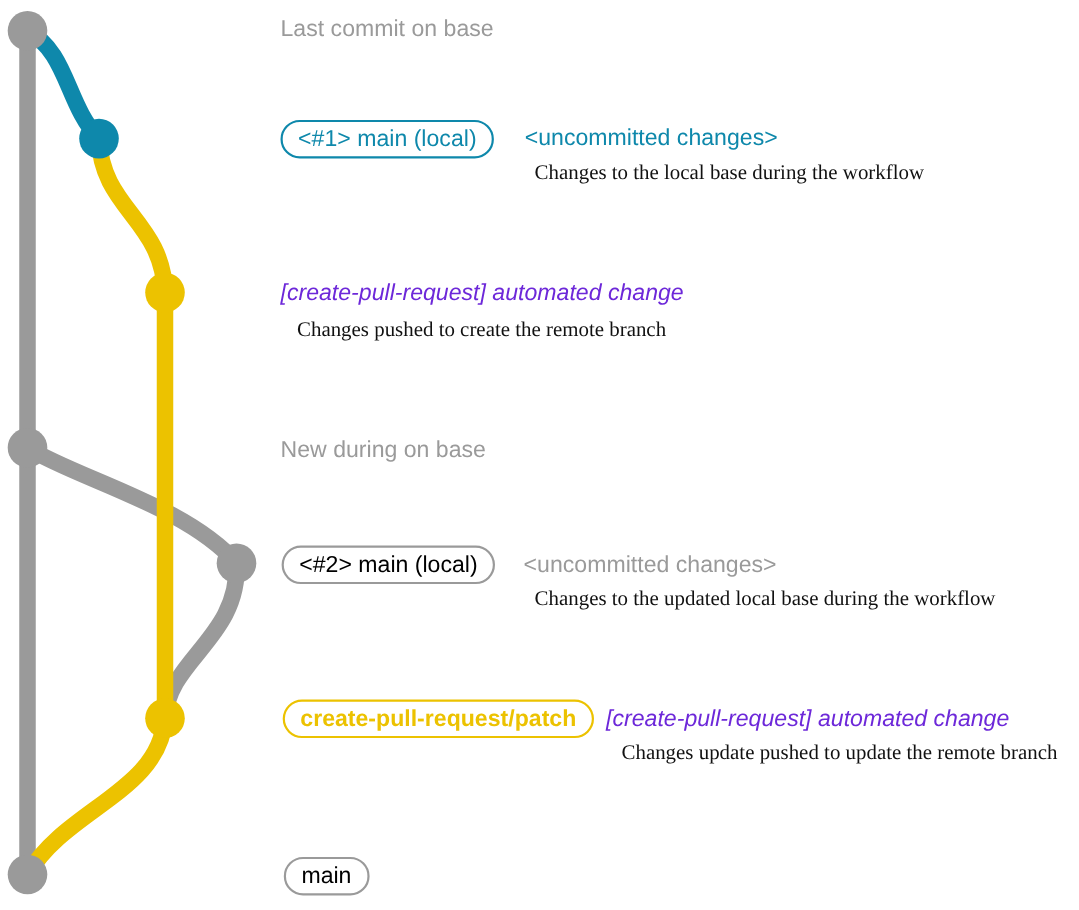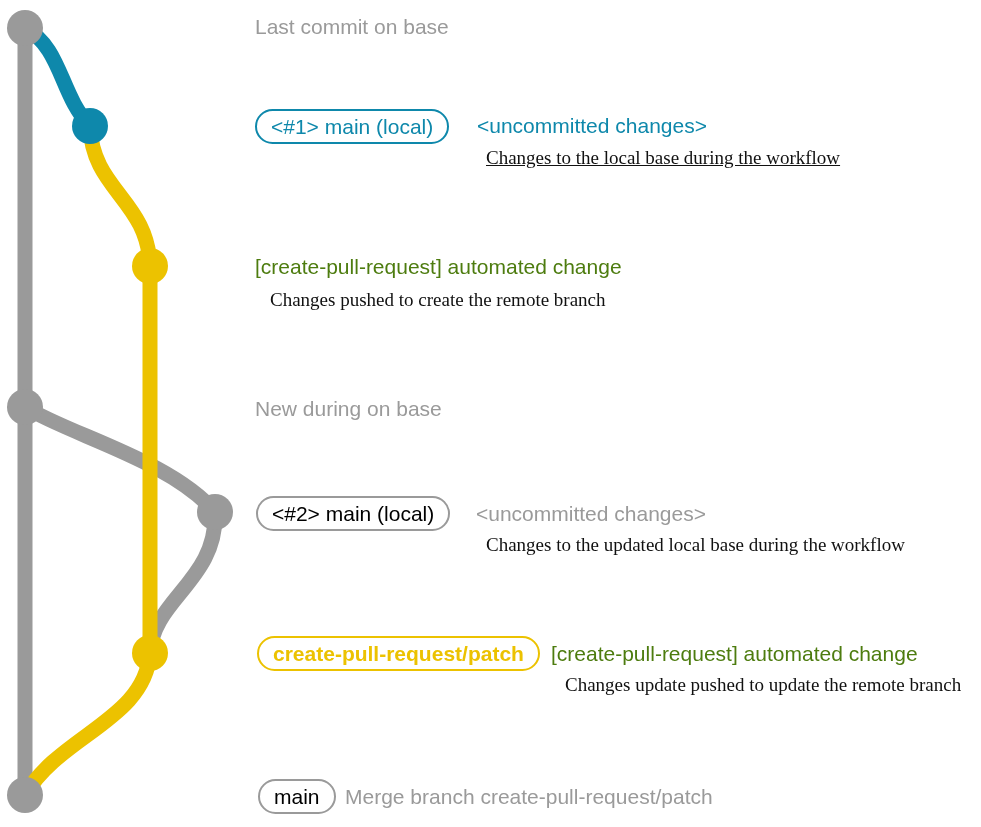--- a/index.html
+++ b/index.html
@@ -30,21 +30,21 @@
   }
   .note {
     position: absolute;
     white-space: nowrap;
     font-family: "Liberation Sans", sans-serif;
     font-size: 21px;
     line-height: 25px;
   }
   .note.gray  { color: #9a9a9a; }
   .note.blue  { color: #0e88ab; }
-  .note.yellow{ color: #4d7c0f; }
+  .note.yellow{ color: #6d28d9; font-style: italic; }
 
   .pill {
     position: absolute;
     box-sizing: border-box;
     display: flex;
     align-items: center;
     justify-content: center;
     border: 2px solid #0ea5e9;
     border-radius: 18px;
     background: #ffffff;
@@ -94,31 +94,30 @@
   <circle cx="150" cy="653" r="18" fill="#ecc200"></circle>
   <circle cx="25" cy="795" r="18" fill="#9a9a9a"></circle>
 </svg>
 
 <div class="layer">
 
   <div class="note gray" style="left:255px; top:14px;">Last commit on base</div>
 
   <div class="pill blue" style="left:255px; top:109px;">&lt;#1&gt; main (local)</div>
   <div class="note blue" style="left:477px; top:113px;">&lt;uncommitted changes&gt;</div>
-  <div class="desc" style="left:486px; top:147px;text-decoration:underline;">Changes to the local base during the workflow</div>
+  <div class="desc" style="left:486px; top:147px;">Changes to the local base during the workflow</div>
 
   <div class="note yellow" style="left:255px; top:254px;">[create-pull-request] automated change</div>
   <div class="desc" style="left:270px; top:289px;">Changes pushed to create the remote branch</div>
 
   <div class="note gray" style="left:255px; top:396px;">New during on base</div>
 
   <div class="pill gray" style="left:256px; top:496px;">&lt;#2&gt; main (local)</div>
   <div class="note gray" style="left:476px; top:501px;">&lt;uncommitted changes&gt;</div>
   <div class="desc" style="left:486px; top:534px;">Changes to the updated local base during the workflow</div>
 
   <div class="pill yellow" style="left:257px; top:636px;">create-pull-request/patch</div>
   <div class="note yellow" style="left:551px; top:641px;">[create-pull-request] automated change</div>
   <div class="desc" style="left:565px; top:674px;">Changes update pushed to update the remote branch</div>
 
   <div class="pill gray" style="left:258px; top:779px;">main</div>
-  <div class="note gray" style="left:345px; top:784px;">Merge branch create-pull-request/patch</div>
 
 </div>
 
 </body></html>

